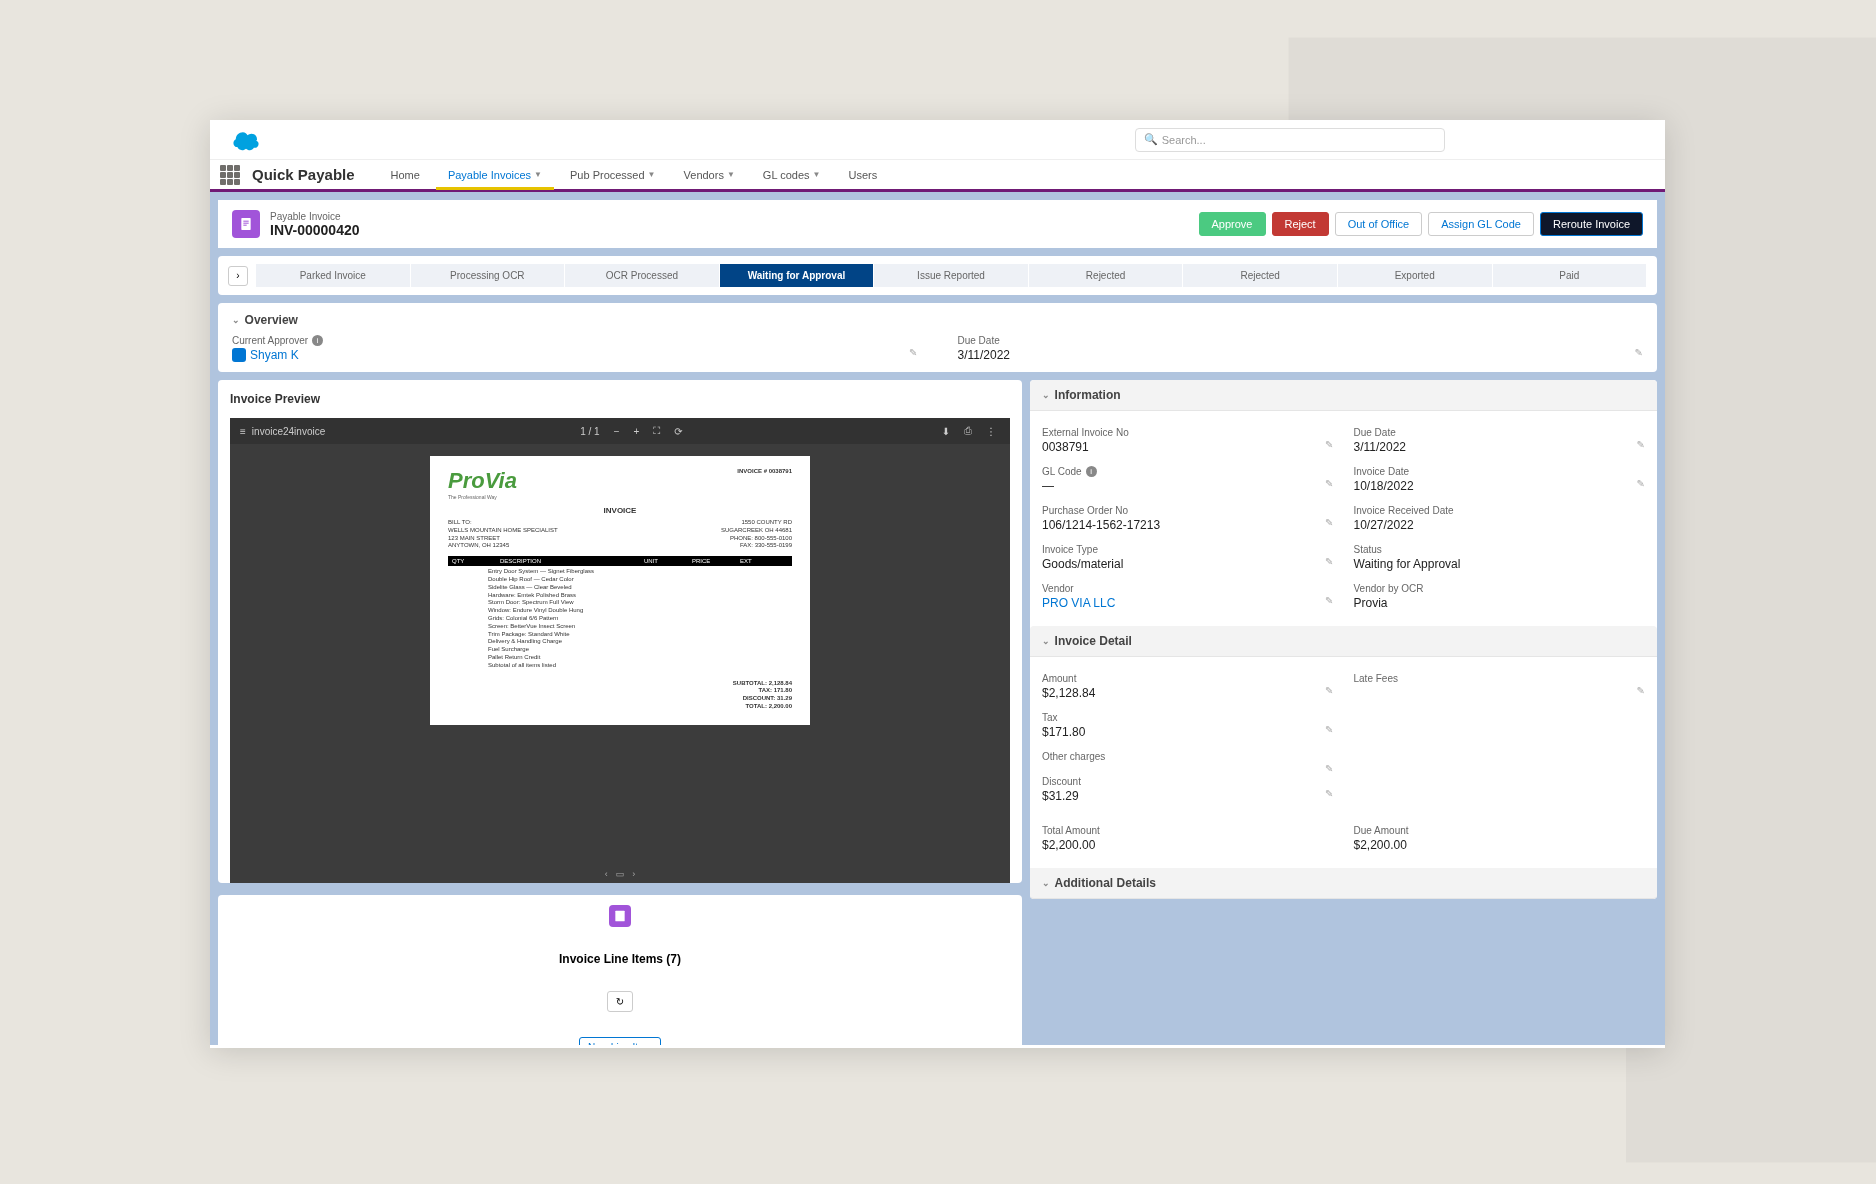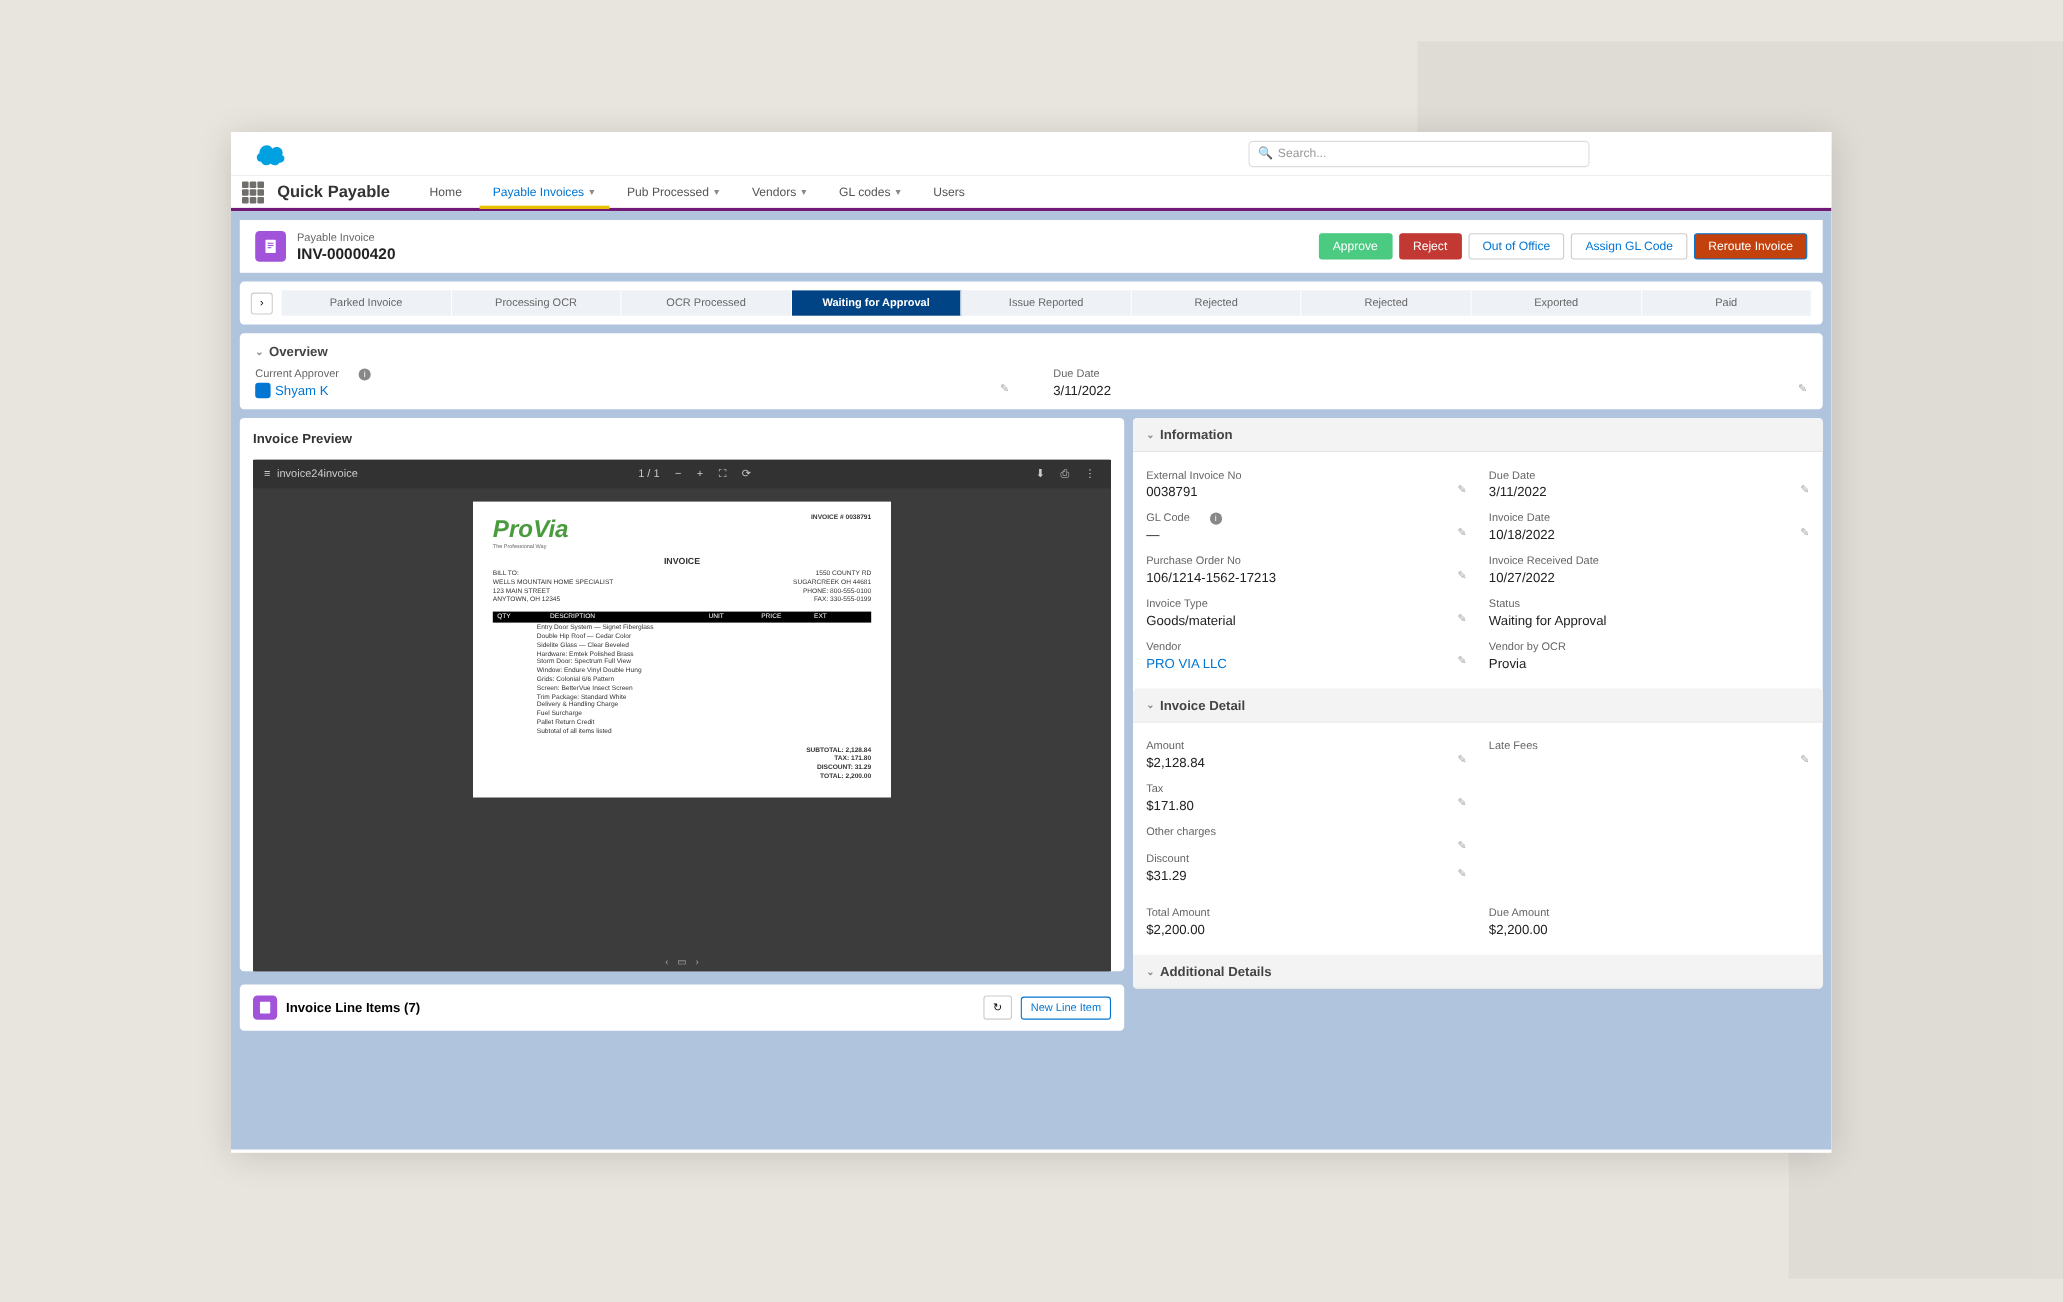--- a/index.html
+++ b/index.html
@@ -20,31 +20,31 @@
 .record-header { background: #fff; margin: 8px; border-radius: 0; padding: 10px 14px; display: flex; align-items: center; gap: 10px; }
 .record-icon { width: 28px; height: 28px; background: #a154d9; border-radius: 4px; display: flex; align-items: center; justify-content: center; }
 .record-icon svg { width: 16px; height: 16px; }
 .record-title-wrap { flex: 1; }
 .record-type { font-size: 10px; color: #666; }
 .record-title { font-size: 14px; font-weight: 700; color: #222; }
 .btn-row { display: flex; gap: 6px; }
 .btn { font-size: 11px; padding: 5px 12px; border-radius: 3px; border: 1px solid #ccc; background: #fff; color: #0176d3; cursor: pointer; }
 .btn-green { background: #4bca81; color: #fff; border-color: #4bca81; }
 .btn-red { background: #c23934; color: #fff; border-color: #c23934; }
-.btn-blue { background: #c2410c; color: #fff; border-color: #0176d3; }
+.btn-blue { background: #0f172a; color: #fff; border-color: #0176d3; }
 .path { background: #fff; margin: 0 8px 8px 8px; border-radius: 4px; padding: 8px 10px; display: flex; align-items: center; gap: 0; }
 .path-expand { width: 20px; height: 20px; border: 1px solid #ccc; border-radius: 3px; display: flex; align-items: center; justify-content: center; font-size: 10px; margin-right: 8px; cursor: pointer; }
 .path-item { flex: 1; font-size: 10px; color: #666; text-align: center; padding: 6px 0; background: #eef1f6; position: relative; border-right: 1px solid #fff; }
 .path-item.current { background: #014486; color: #fff; font-weight: 600; }
 .overview-card { background: #fff; margin: 0 8px 8px 8px; border-radius: 4px; padding: 10px 14px; }
 .section-head { font-size: 12px; color: #444; font-weight: 600; display: flex; align-items: center; gap: 5px; margin-bottom: 8px; cursor: pointer; }
 .section-caret { font-size: 9px; color: #888; }
 .overview-grid { display: grid; grid-template-columns: 1fr 1fr; gap: 10px 40px; }
 .field { position: relative; }
-.field-label { font-size: 10px; color: #666; margin-bottom: 2px; display: flex; align-items: center; gap: 18px; }
+.field-label { font-size: 10px; color: #666; margin-bottom: 2px; display: flex; align-items: center; gap: 4px; }
 .field-value { font-size: 12px; color: #222; display: flex; align-items: center; gap: 4px; }
 .field-value.link { color: #0176d3; }
 .field-edit { position: absolute; right: 0; top: 12px; font-size: 10px; color: #aaa; cursor: pointer; }
 .info-icon { width: 11px; height: 11px; border-radius: 50%; background: #888; color: #fff; font-size: 8px; display: inline-flex; align-items: center; justify-content: center; }
 .main-split { display: flex; gap: 8px; margin: 0 8px 8px 8px; }
 .left-col { width: 804px; }
 .right-col { flex: 1; }
 .card { background: #fff; border-radius: 4px; margin-bottom: 8px; }
 .card-inner { padding: 12px; }
 .preview-title { font-size: 12px; font-weight: 700; color: #333; padding: 12px; }
@@ -57,21 +57,21 @@
 .pdf-logo { color: #4a9b3e; font-weight: 800; font-size: 22px; font-style: italic; }
 .pdf-head-row { display: flex; justify-content: space-between; align-items: flex-start; margin-bottom: 6px; }
 .pdf-invoice-label { font-size: 8px; font-weight: 700; text-align: center; margin: 4px 0; }
 .pdf-addr { font-size: 6px; line-height: 1.3; }
 .pdf-addr-right { font-size: 6px; text-align: right; line-height: 1.3; font-weight: 600; }
 .pdf-table-head { background: #000; color: #fff; font-size: 6px; padding: 2px 4px; display: flex; }
 .pdf-table-head span { flex: 1; }
 .pdf-lines { font-size: 6px; line-height: 1.3; padding: 2px 0; }
 .pdf-footer-bar { height: 18px; background: #3c3c3c; display: flex; align-items: center; justify-content: center; gap: 8px; color: #aaa; font-size: 9px; }
 .info-grid { display: grid; grid-template-columns: 1fr 1fr; gap: 12px 20px; padding: 4px 0; }
-.line-items-head { display: flex; align-items: center; padding: 10px 12px; gap: 8px; }
+.line-items-head { display: flex; align-items: center; padding: 10px 12px; gap: 25px; flex-direction: column; }
 .line-items-head .record-icon { width: 22px; height: 22px; }
 .line-items-title { font-size: 12px; font-weight: 700; flex: 1; }
 .li-btn { font-size: 10px; padding: 4px 8px; border: 1px solid #ccc; border-radius: 3px; background: #fff; cursor: pointer; }
 .li-btn.primary { color: #0176d3; border-color: #0176d3; }
 .section-hdr-bar { background: #f3f3f3; border-bottom: 1px solid #e5e5e5; border-radius: 4px 4px 0 0; }
 .user-icon { width: 14px; height: 14px; background: #0176d3; border-radius: 3px; display: inline-flex; }
 </style>
 </head>
 <body>
 

